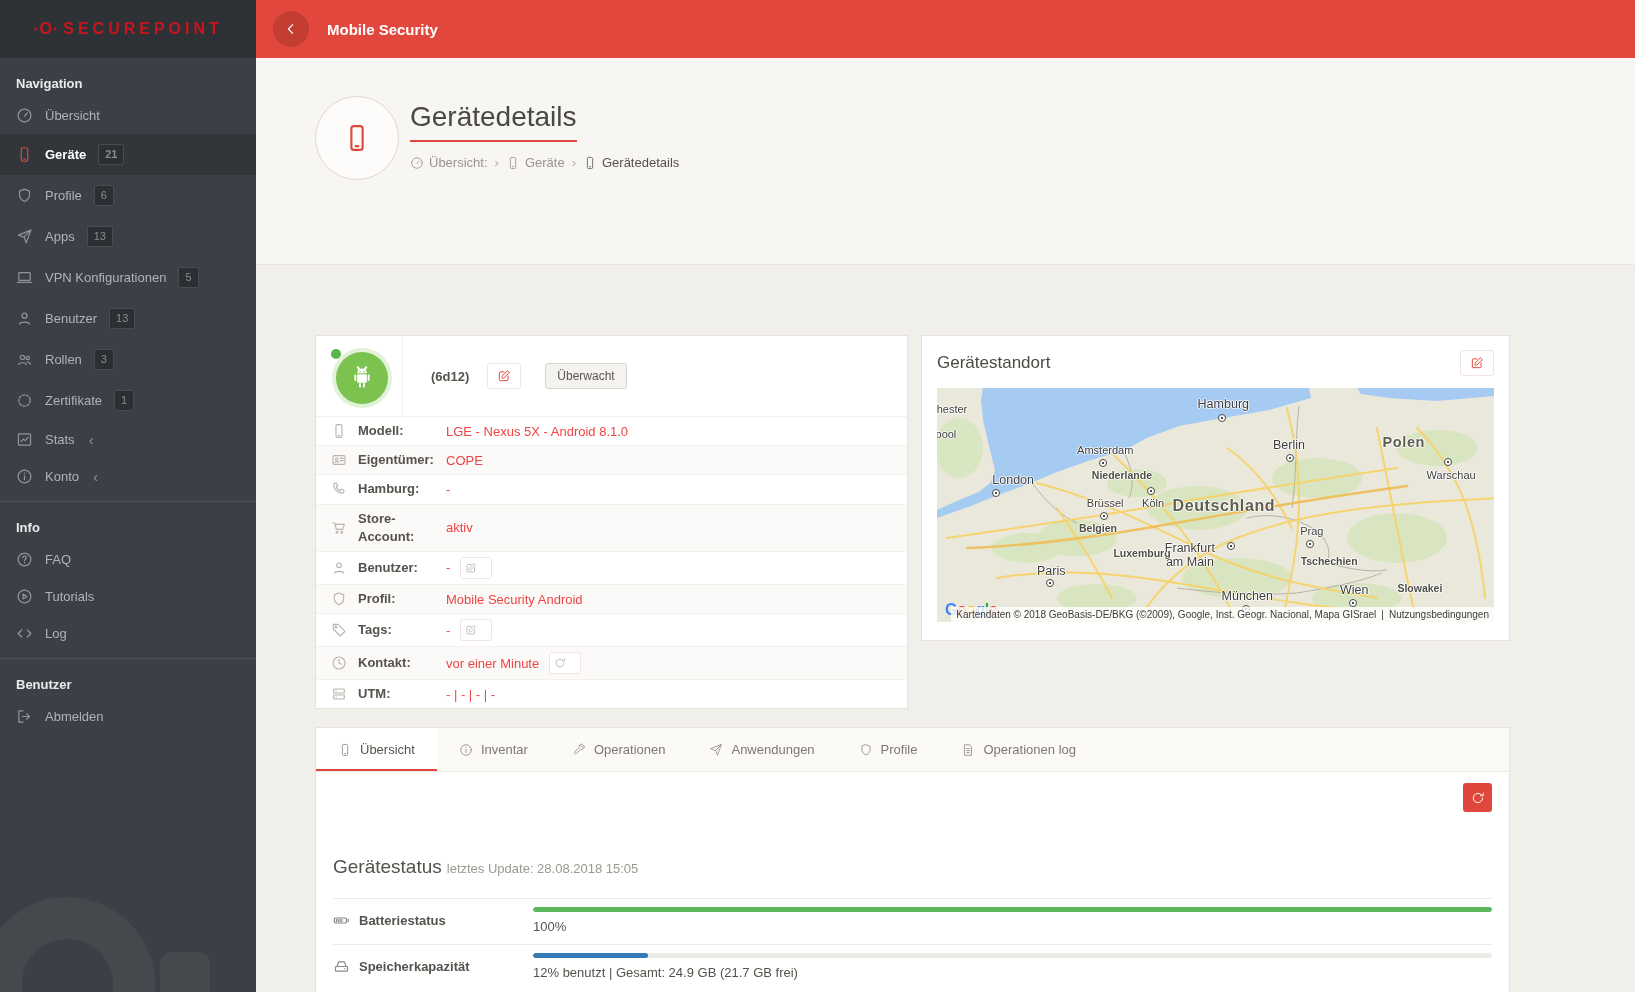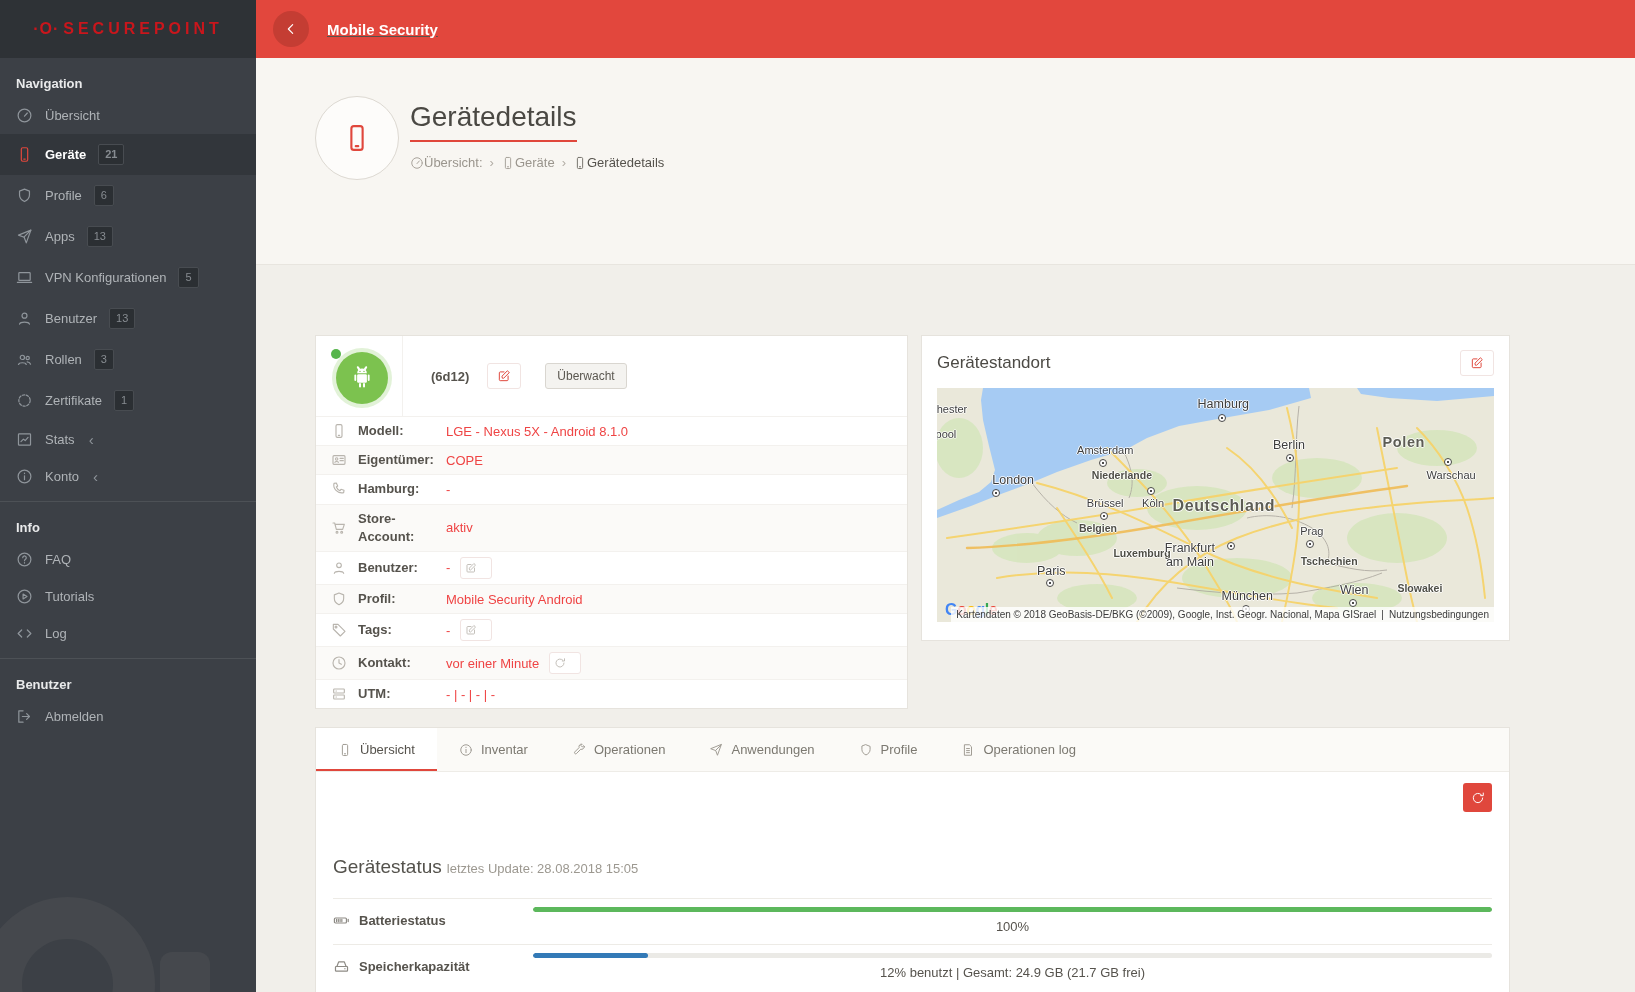--- a/index.html
+++ b/index.html
@@ -39,21 +39,21 @@
   .nav-chev { color:#8f959b; font-size:15px; margin-left:2px; }
   .wm-ring {
     position:absolute; left:-20px; bottom:-80px; width:175px; height:175px;
     border-radius:50%; border:42px solid #45484d;
   }
   .wm-dot { position:absolute; left:160px; bottom:-10px; width:50px; height:50px; border-radius:12px; background:#45484d; }
 
   
   .topbar {
     position:fixed; left:256px; right:0; top:0; height:58px; background:#e2473d;
-    display:flex; align-items:center; padding:0 17px; z-index:9;text-decoration:underline;
+    display:flex; align-items:center; padding:0 17px; z-index:9;
   }
   .back-btn {
     width:36px; height:36px; border-radius:50%; background:#c43d33; border:none;
     color:#fff; display:flex; align-items:center; justify-content:center; cursor:pointer;
   }
   .back-btn .icon { width:16px; height:16px; }
   .topbar-title { color:#fff; font-weight:bold; font-size:15px; margin-left:18px; }
 
   
   .page-header {
@@ -66,21 +66,21 @@
     border:1px solid #ddd9d2; display:flex; align-items:center; justify-content:center;
     color:#e0473c;
   }
   .avatar-circle .icon { width:30px; height:30px; }
   .title-block { margin-left:11px; padding-top:5px; }
   .page-title {
     margin:0; font-size:28px; font-weight:400; color:#4a4843;
     display:inline-block; border-bottom:2px solid #e0473c; padding-bottom:7px;
   }
   .breadcrumb { margin-top:13px; display:flex; align-items:center; gap:7px; font-size:13px; color:#9a958d; }
-  .crumb { display:flex; align-items:center; cursor:pointer; }
+  .crumb { display:flex; align-items:center; gap:5px; cursor:pointer; }
   .crumb .icon { width:14px; height:14px; color:#a8a39b; }
   .crumb.last { color:#55524c; }
   .crumb.last .icon { color:#77746d; }
   .bc-sep { color:#b3aea6; }
 
   
   .content { margin-left:256px; padding:70px 0 0 59px; }
   .cards-row { display:flex; gap:13px; width:1195px; align-items:flex-start; }
 
   
@@ -154,21 +154,21 @@
   .panel-body { position:relative; padding:12px 17px 30px; min-height:230px; }
   .btn-refresh-big {
     position:absolute; top:11px; right:17px; width:29px; height:29px;
     background:#e0473c; border:none; border-radius:3px; color:#fff;
     display:flex; align-items:center; justify-content:center; cursor:pointer;
   }
   .btn-refresh-big .icon { width:14px; height:14px; }
   .status-title { margin:72px 0 0; font-size:19px; font-weight:400; color:#54524c; }
   .status-sub { font-size:13px; color:#9c9890; margin-left:5px;text-align:right; }
   .status-table { margin-top:20px; }
-  .srow { display:flex; align-items:center; border-top:1px solid #edebe6; padding:8px 0 10px;text-align:center; }
+  .srow { display:flex; align-items:center; border-top:1px solid #edebe6; padding:8px 0 10px; }
   .srow-label { flex:0 0 200px; display:flex; align-items:center; gap:9px; font-size:13px; font-weight:bold; color:#56534d; }
   .srow-label .icon { width:17px; height:17px; color:#8d8a84; }
   .srow-body { flex:1; }
   .track { height:5px; border-radius:3px; background:#ebeae6; overflow:hidden; margin-bottom:7px; }
   .fill { height:100%; border-radius:3px; }
   .srow-value { font-size:13px; color:#56534d; }
 </style>
 </head>
 <body>
 

